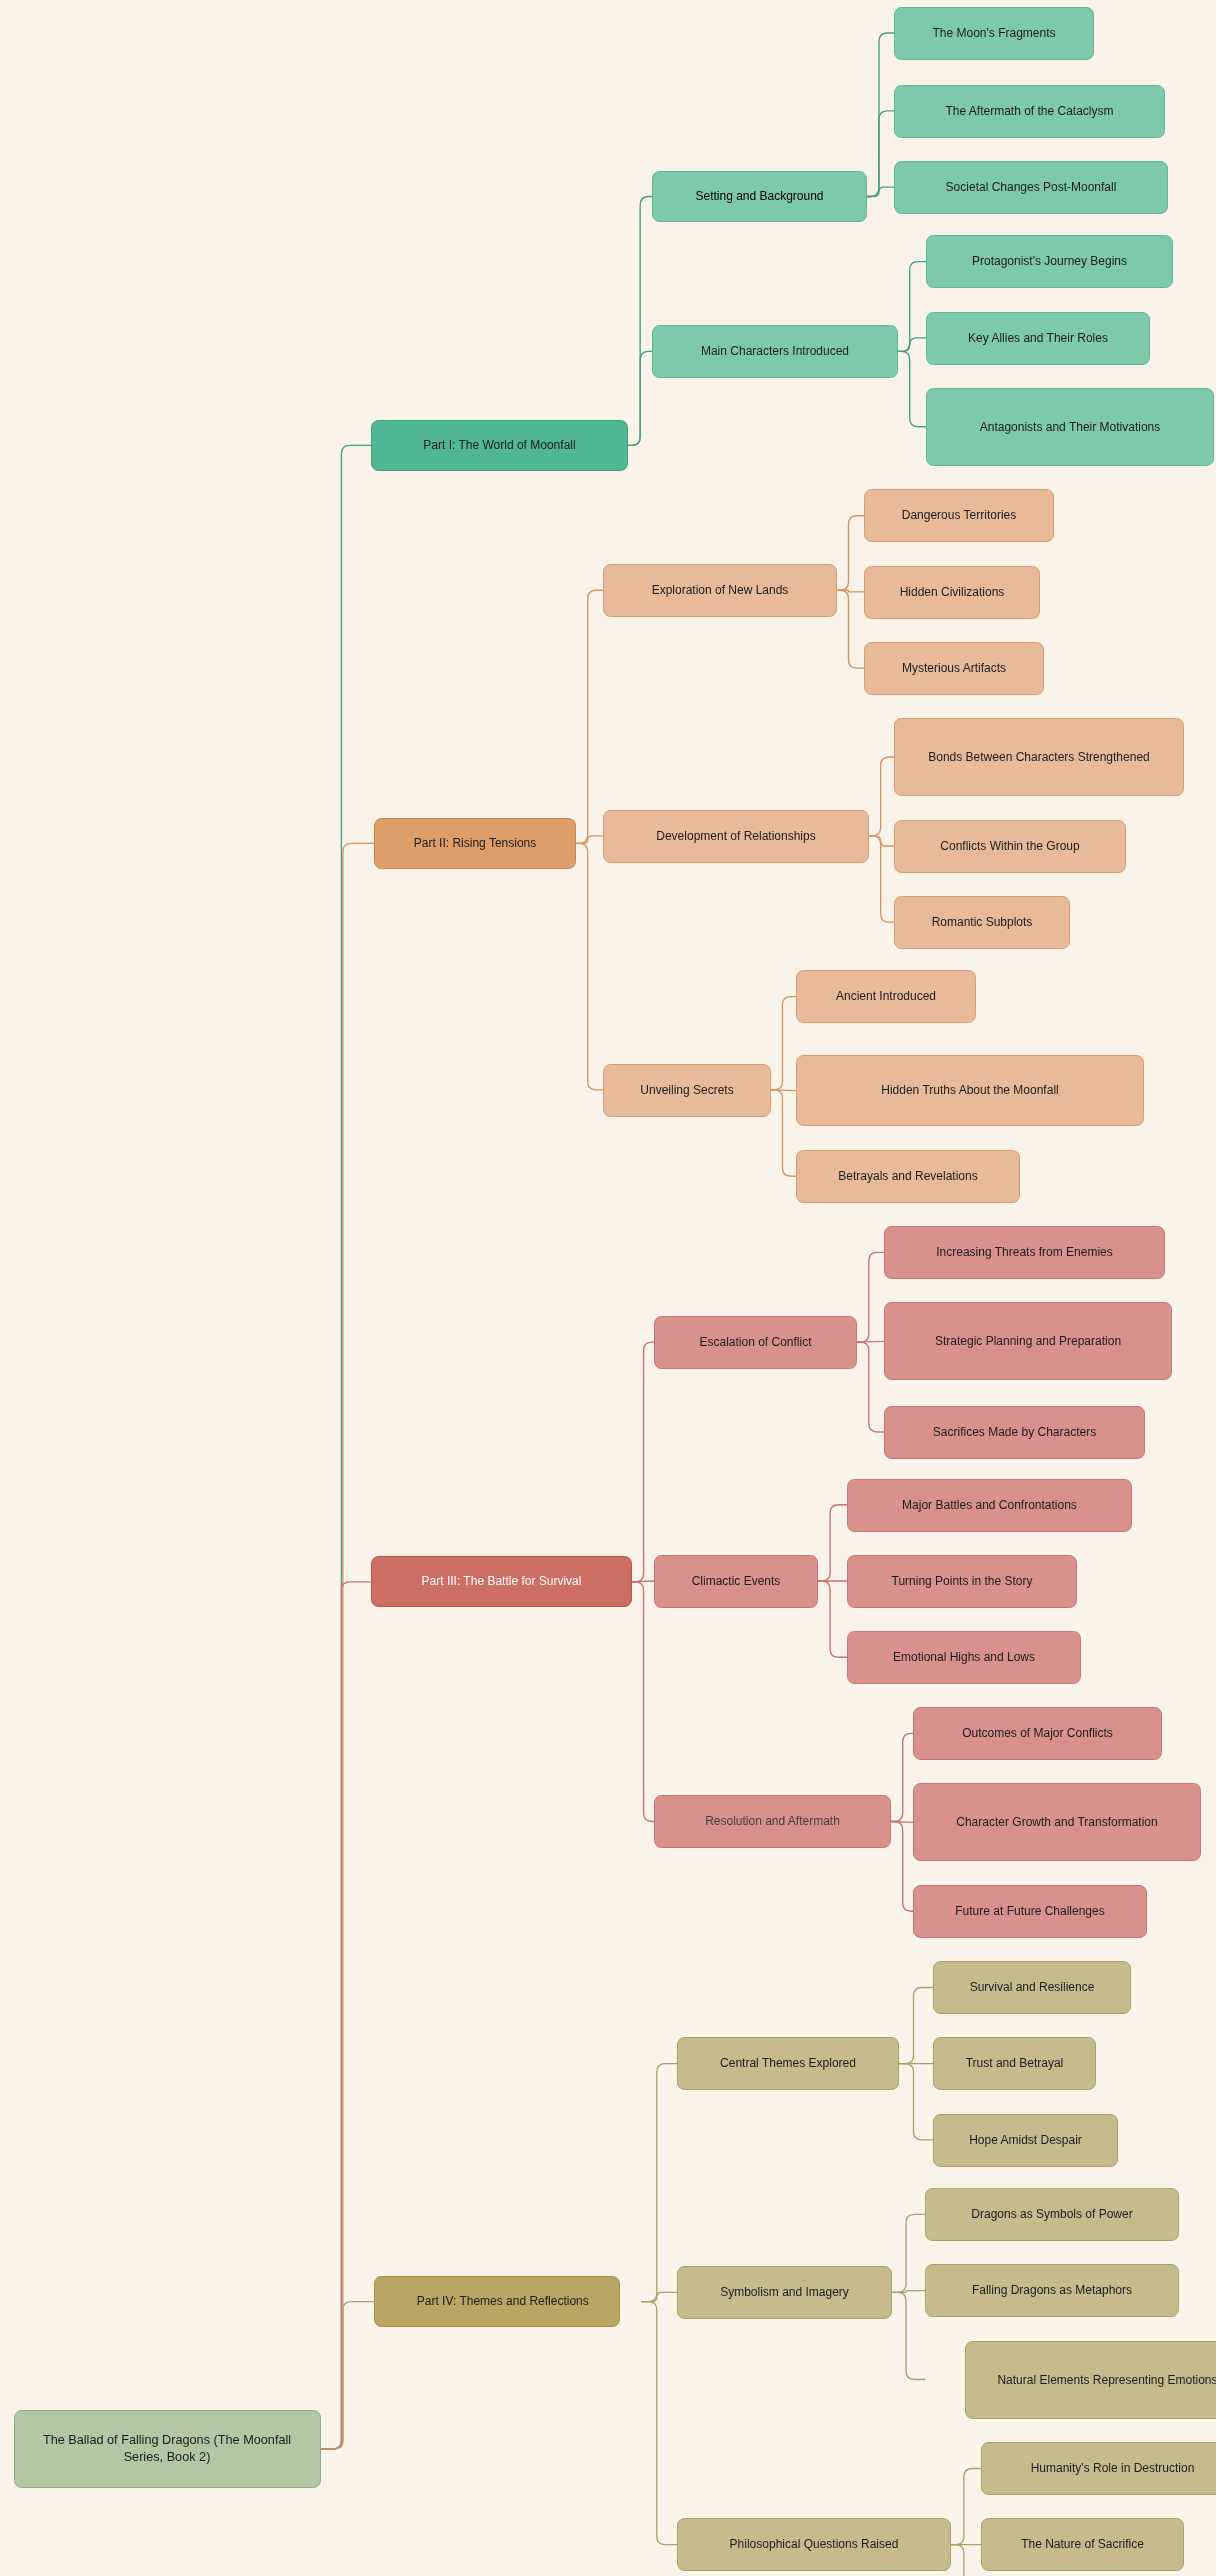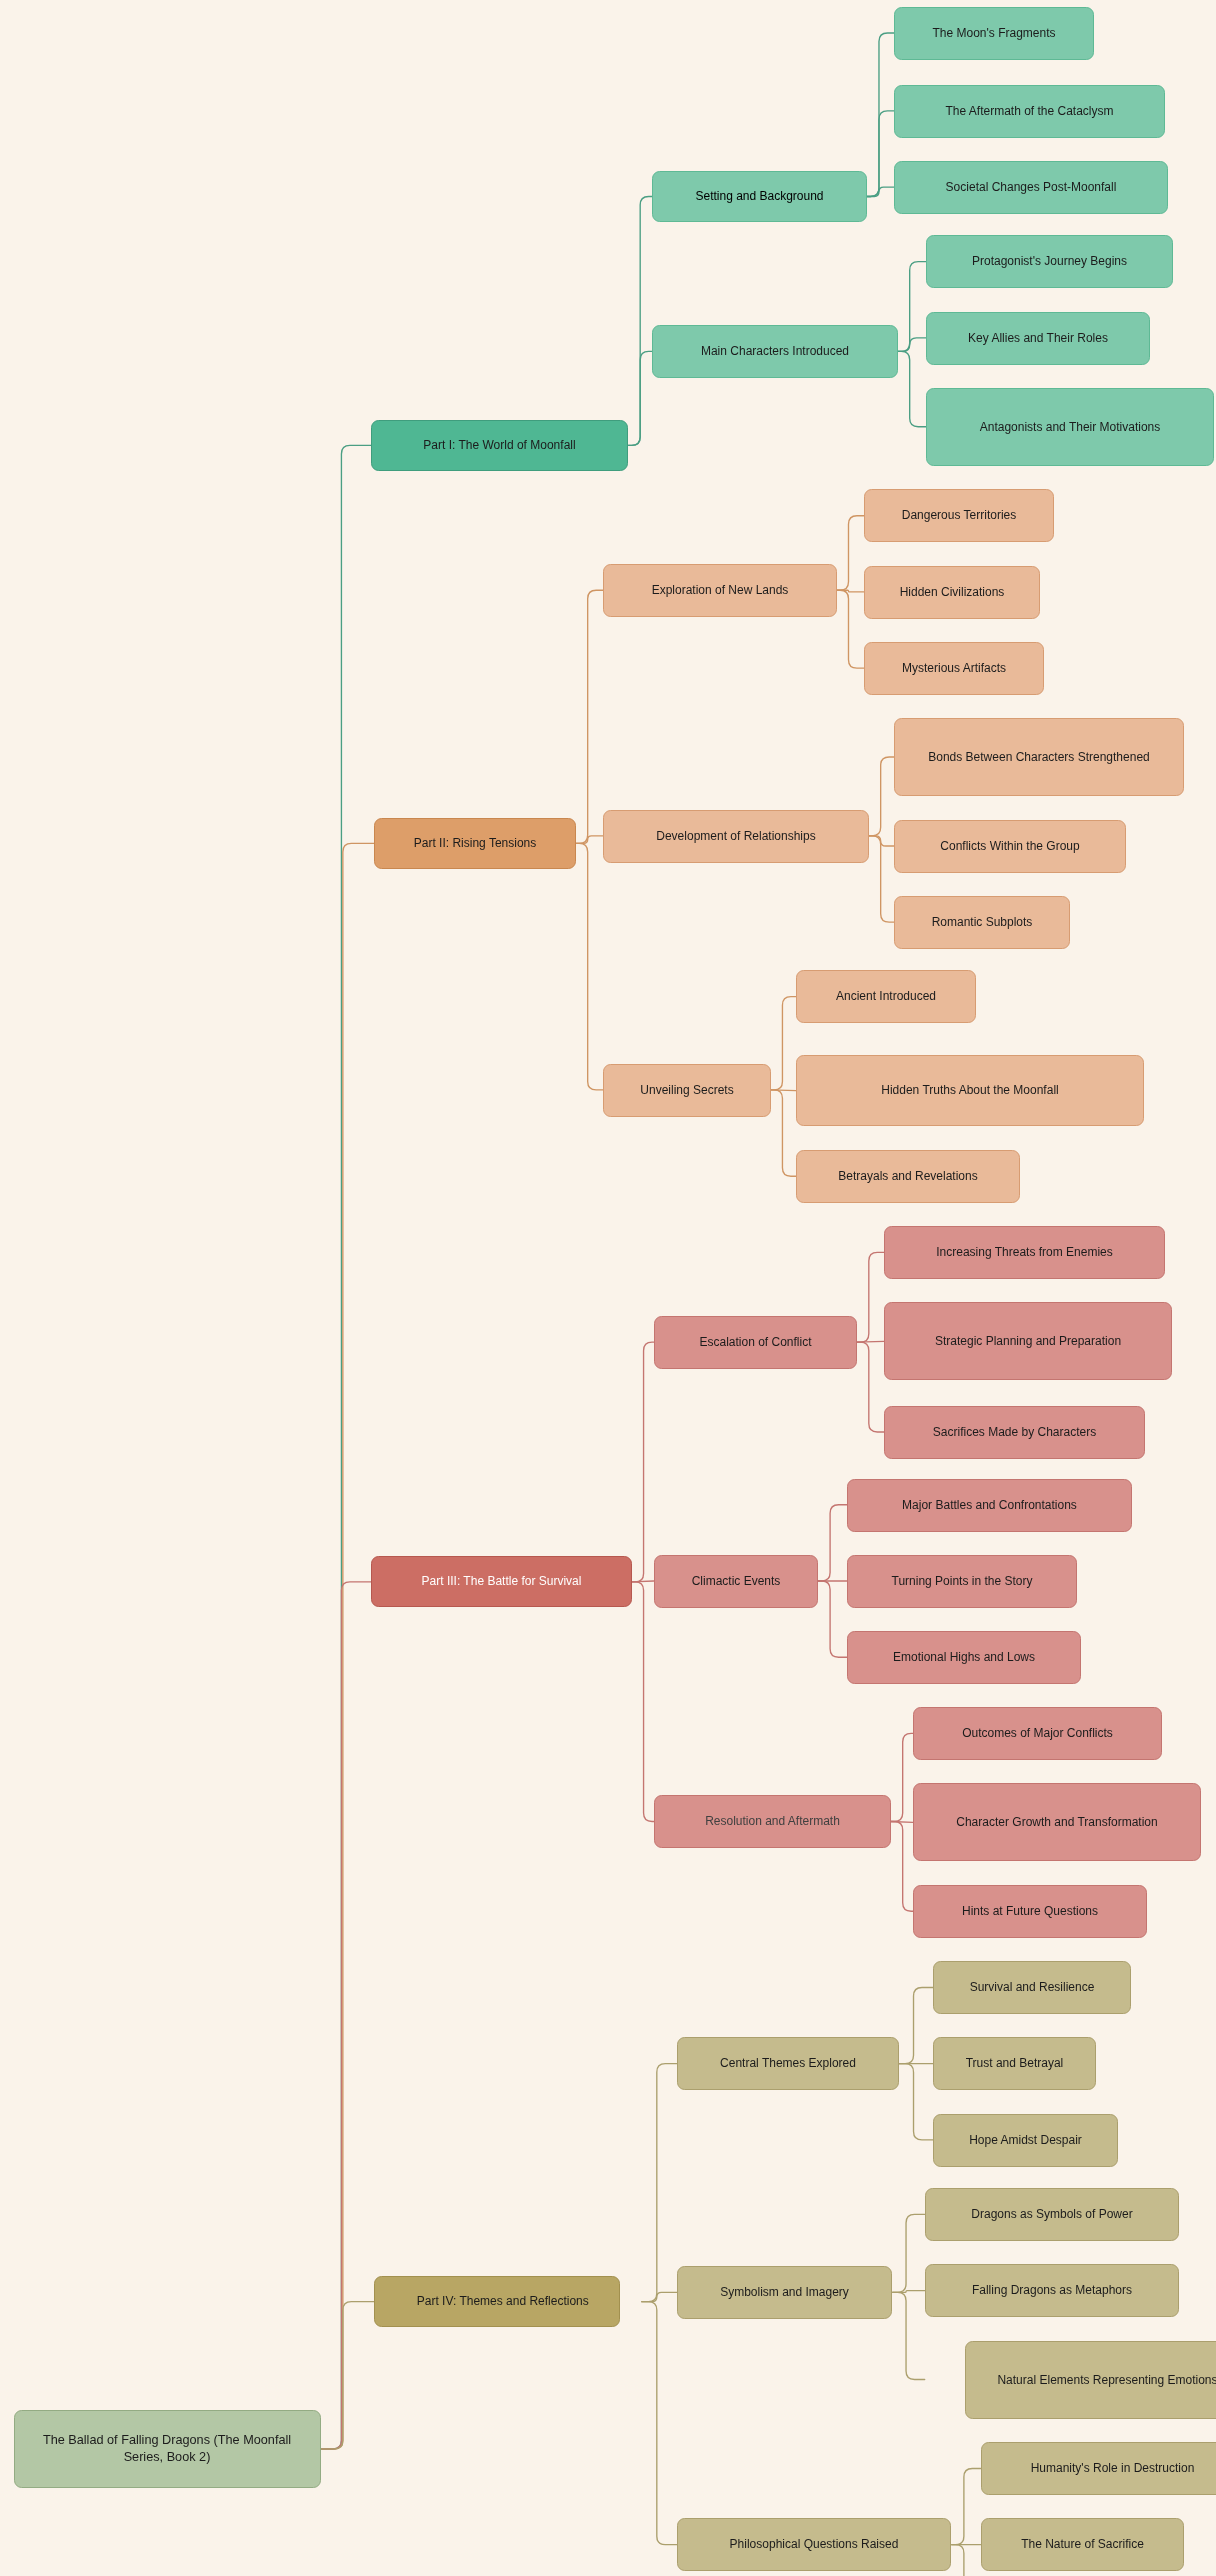--- a/index.html
+++ b/index.html
@@ -127,21 +127,21 @@
       <div class="node leaf" style="left: 884px; top: 1226px; width: 281px; height: 53px; background: rgb(216, 145, 140); border-color: rgb(196, 117, 112); color: rgb(28, 28, 28);">Increasing Threats from Enemies</div>
       <div class="node leaf" style="left: 884px; top: 1302px; width: 288px; height: 78px; background: rgb(216, 145, 140); border-color: rgb(196, 117, 112); color: rgb(28, 28, 28);">Strategic Planning and Preparation</div>
       <div class="node leaf" style="left: 884px; top: 1406px; width: 261px; height: 53px; background: rgb(216, 145, 140); border-color: rgb(196, 117, 112); color: rgb(28, 28, 28);">Sacrifices Made by Characters</div>
       <div class="node child" style="left: 654px; top: 1555px; width: 164px; height: 53px; background: rgb(216, 145, 140); border-color: rgb(196, 117, 112); color: rgb(28, 28, 28);">Climactic Events</div>
       <div class="node leaf" style="left: 847px; top: 1479px; width: 285px; height: 53px; background: rgb(216, 145, 140); border-color: rgb(196, 117, 112); color: rgb(28, 28, 28);">Major Battles and Confrontations</div>
       <div class="node leaf" style="left: 847px; top: 1555px; width: 230px; height: 53px; background: rgb(216, 145, 140); border-color: rgb(196, 117, 112); color: rgb(28, 28, 28);">Turning Points in the Story</div>
       <div class="node leaf" style="left: 847px; top: 1631px; width: 234px; height: 53px; background: rgb(216, 145, 140); border-color: rgb(196, 117, 112); color: rgb(28, 28, 28);">Emotional Highs and Lows</div>
       <div class="node child" style="left: 654px; top: 1795px; width: 237px; height: 53px; background: rgb(216, 145, 140); border-color: rgb(196, 117, 112); color: #404040;">Resolution and Aftermath</div>
       <div class="node leaf" style="left: 913px; top: 1707px; width: 249px; height: 53px; background: rgb(216, 145, 140); border-color: rgb(196, 117, 112); color: rgb(28, 28, 28);">Outcomes of Major Conflicts</div>
       <div class="node leaf" style="left: 913px; top: 1783px; width: 288px; height: 78px; background: rgb(216, 145, 140); border-color: rgb(196, 117, 112); color: rgb(28, 28, 28);">Character Growth and Transformation</div>
-      <div class="node leaf" style="left: 913px; top: 1885px; width: 234px; height: 53px; background: rgb(216, 145, 140); border-color: rgb(196, 117, 112); color: rgb(28, 28, 28);">Hints at Future Questions</div>
+      <div class="node leaf" style="left: 913px; top: 1885px; width: 234px; height: 53px; background: rgb(216, 145, 140); border-color: rgb(196, 117, 112); color: rgb(28, 28, 28);">Future at Future Challenges</div>
       <div class="node branch" style="left: 374px; top: 2276px; width: 246px; height: 51px; background: rgb(184, 166, 100); border-color: rgb(162, 144, 79); color: rgb(28, 28, 28); padding-left: 20px;">Part IV: Themes and Reflections</div>
       <div class="node child" style="left: 677px; top: 2037px; width: 222px; height: 53px; background: rgb(197, 187, 141); border-color: rgb(171, 159, 109); color: rgb(28, 28, 28);">Central Themes Explored</div>
       <div class="node leaf" style="left: 933px; top: 1961px; width: 198px; height: 53px; background: rgb(197, 187, 141); border-color: rgb(171, 159, 109); color: rgb(28, 28, 28);">Survival and Resilience</div>
       <div class="node leaf" style="left: 933px; top: 2037px; width: 163px; height: 53px; background: rgb(197, 187, 141); border-color: rgb(171, 159, 109); color: rgb(28, 28, 28);">Trust and Betrayal</div>
       <div class="node leaf" style="left: 933px; top: 2114px; width: 185px; height: 53px; background: rgb(197, 187, 141); border-color: rgb(171, 159, 109); color: rgb(28, 28, 28);">Hope Amidst Despair</div>
       <div class="node child" style="left: 677px; top: 2266px; width: 215px; height: 53px; background: rgb(197, 187, 141); border-color: rgb(171, 159, 109); color: rgb(28, 28, 28);">Symbolism and Imagery</div>
       <div class="node leaf" style="left: 925px; top: 2188px; width: 254px; height: 53px; background: rgb(197, 187, 141); border-color: rgb(171, 159, 109); color: rgb(28, 28, 28);">Dragons as Symbols of Power</div>
       <div class="node leaf" style="left: 925px; top: 2264px; width: 254px; height: 53px; background: rgb(197, 187, 141); border-color: rgb(171, 159, 109); color: rgb(28, 28, 28);">Falling Dragons as Metaphors</div>
       <div class="node leaf" style="left: 925px; top: 2341px; width: 285px; height: 78px; background: rgb(197, 187, 141); border-color: rgb(171, 159, 109); color: rgb(28, 28, 28); margin-left: 40px;">Natural Elements Representing Emotions</div>
       <div class="node child" style="left: 677px; top: 2518px; width: 274px; height: 53px; background: rgb(197, 187, 141); border-color: rgb(171, 159, 109); color: rgb(28, 28, 28);">Philosophical Questions Raised</div>

